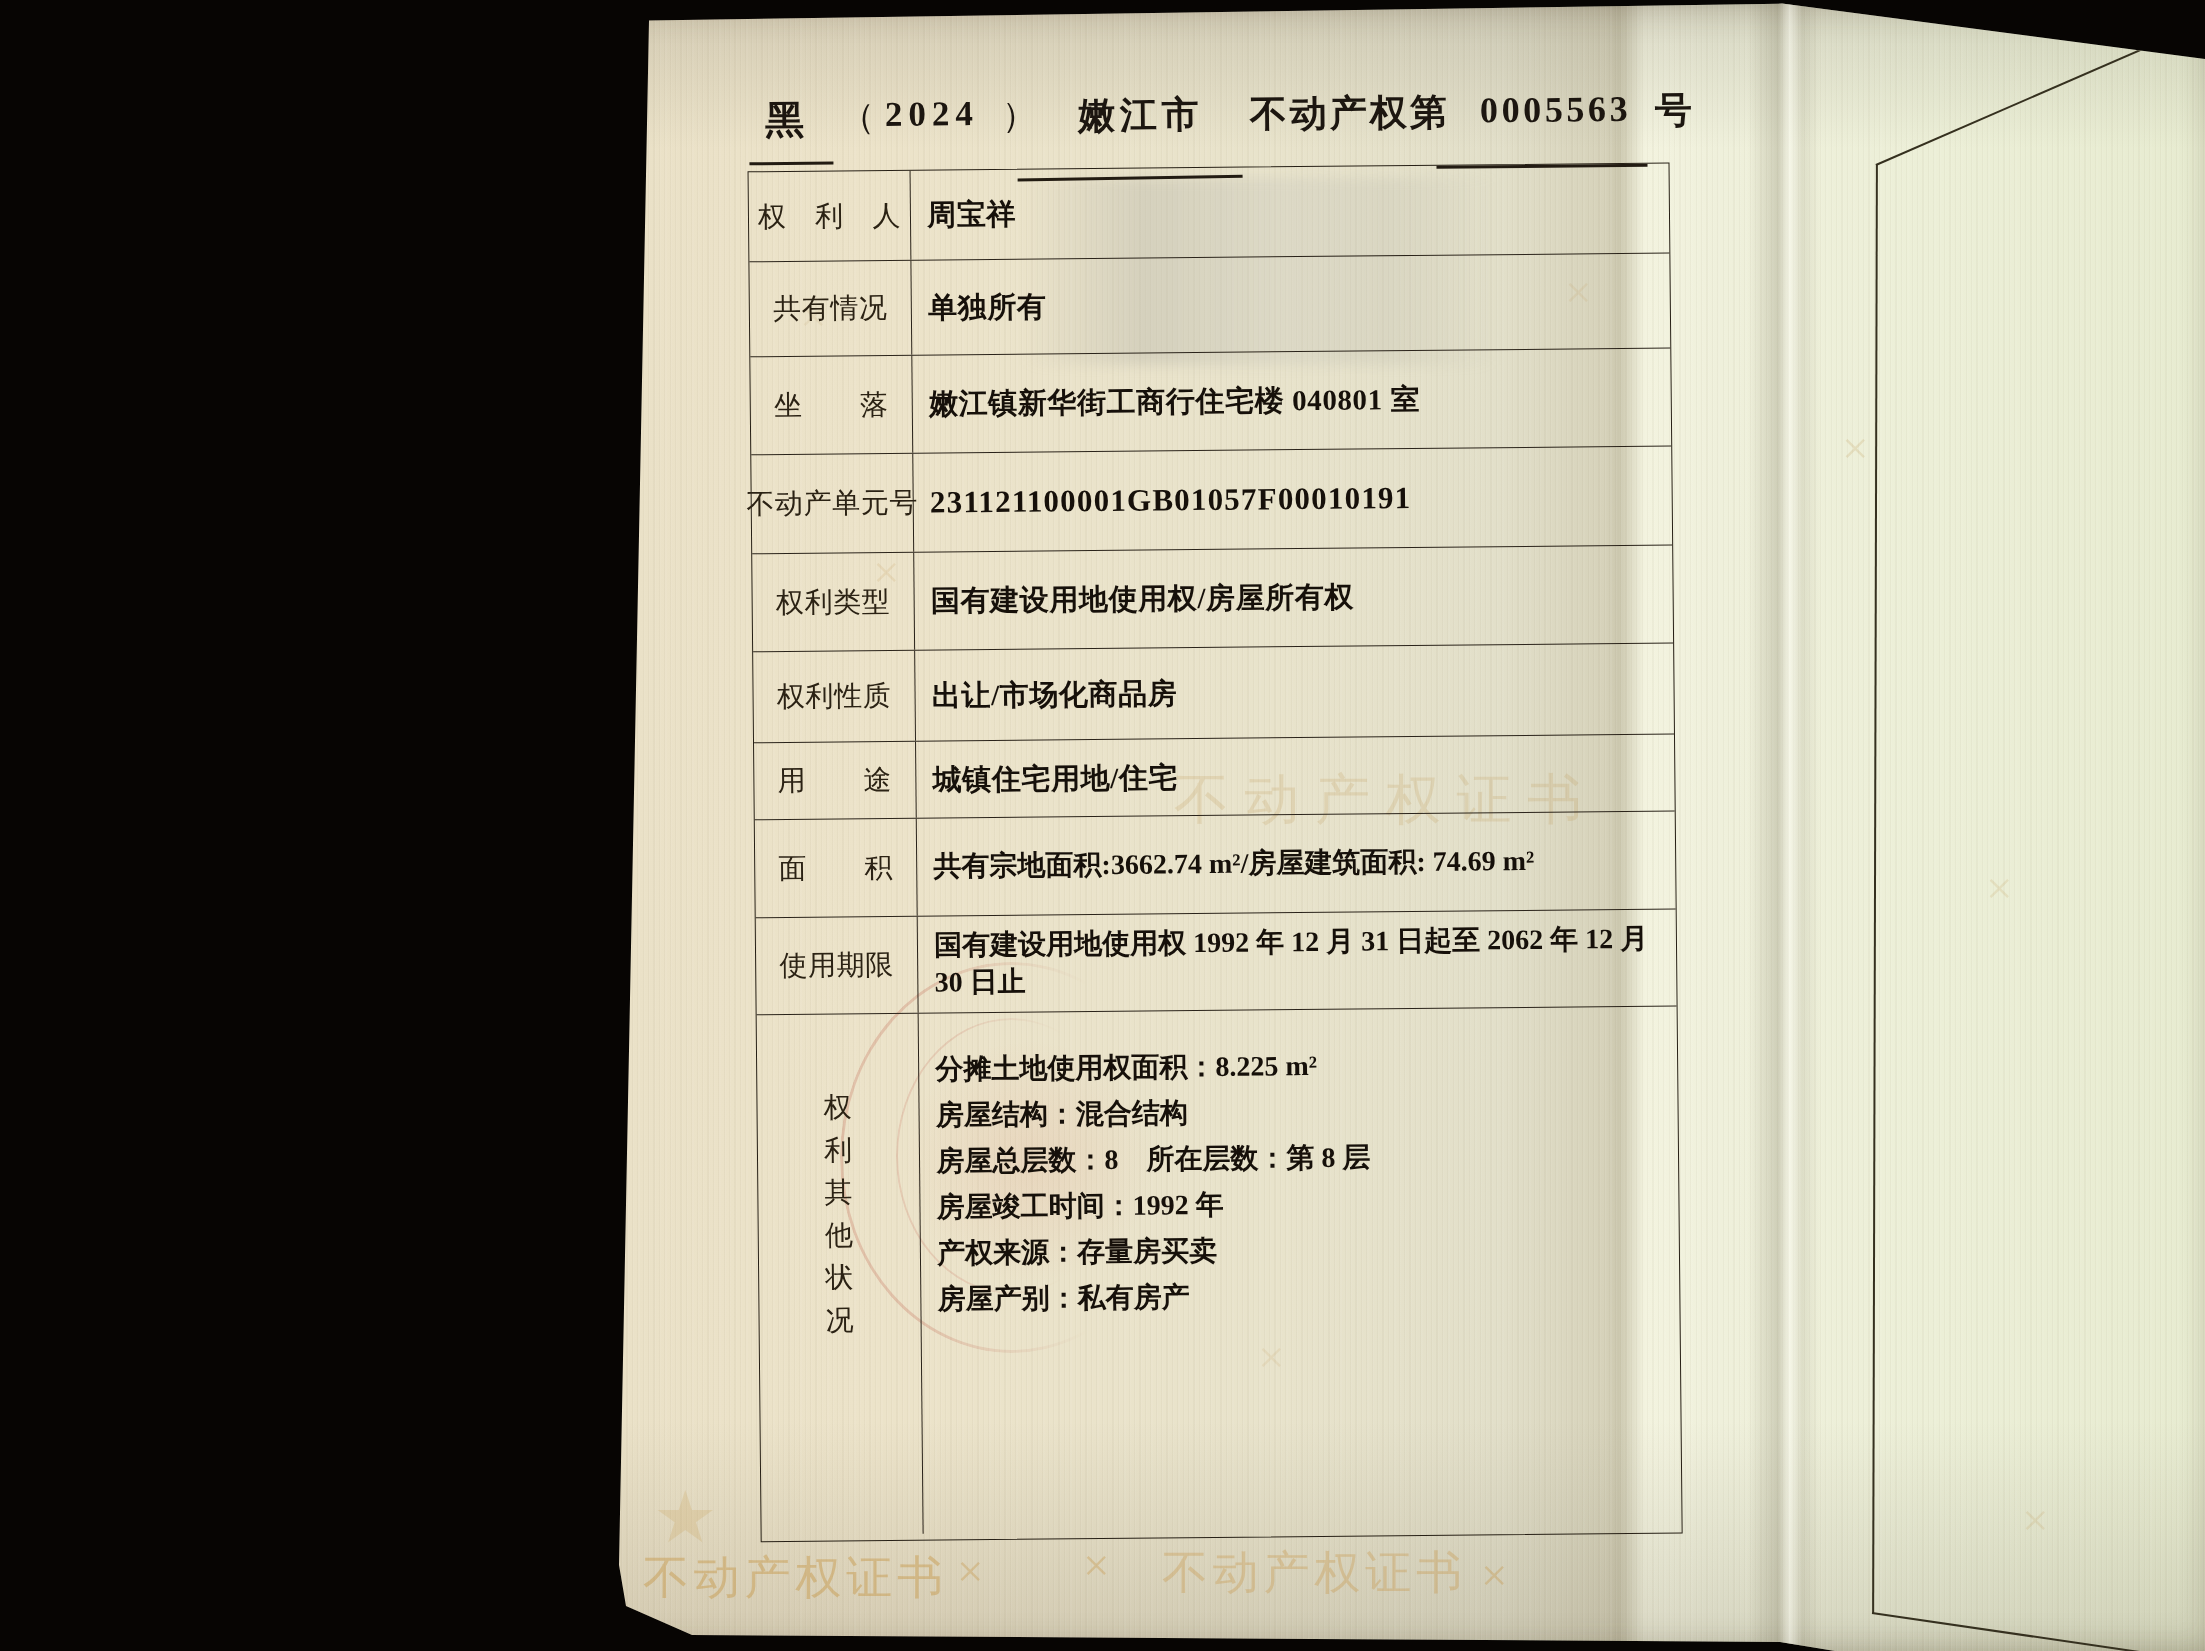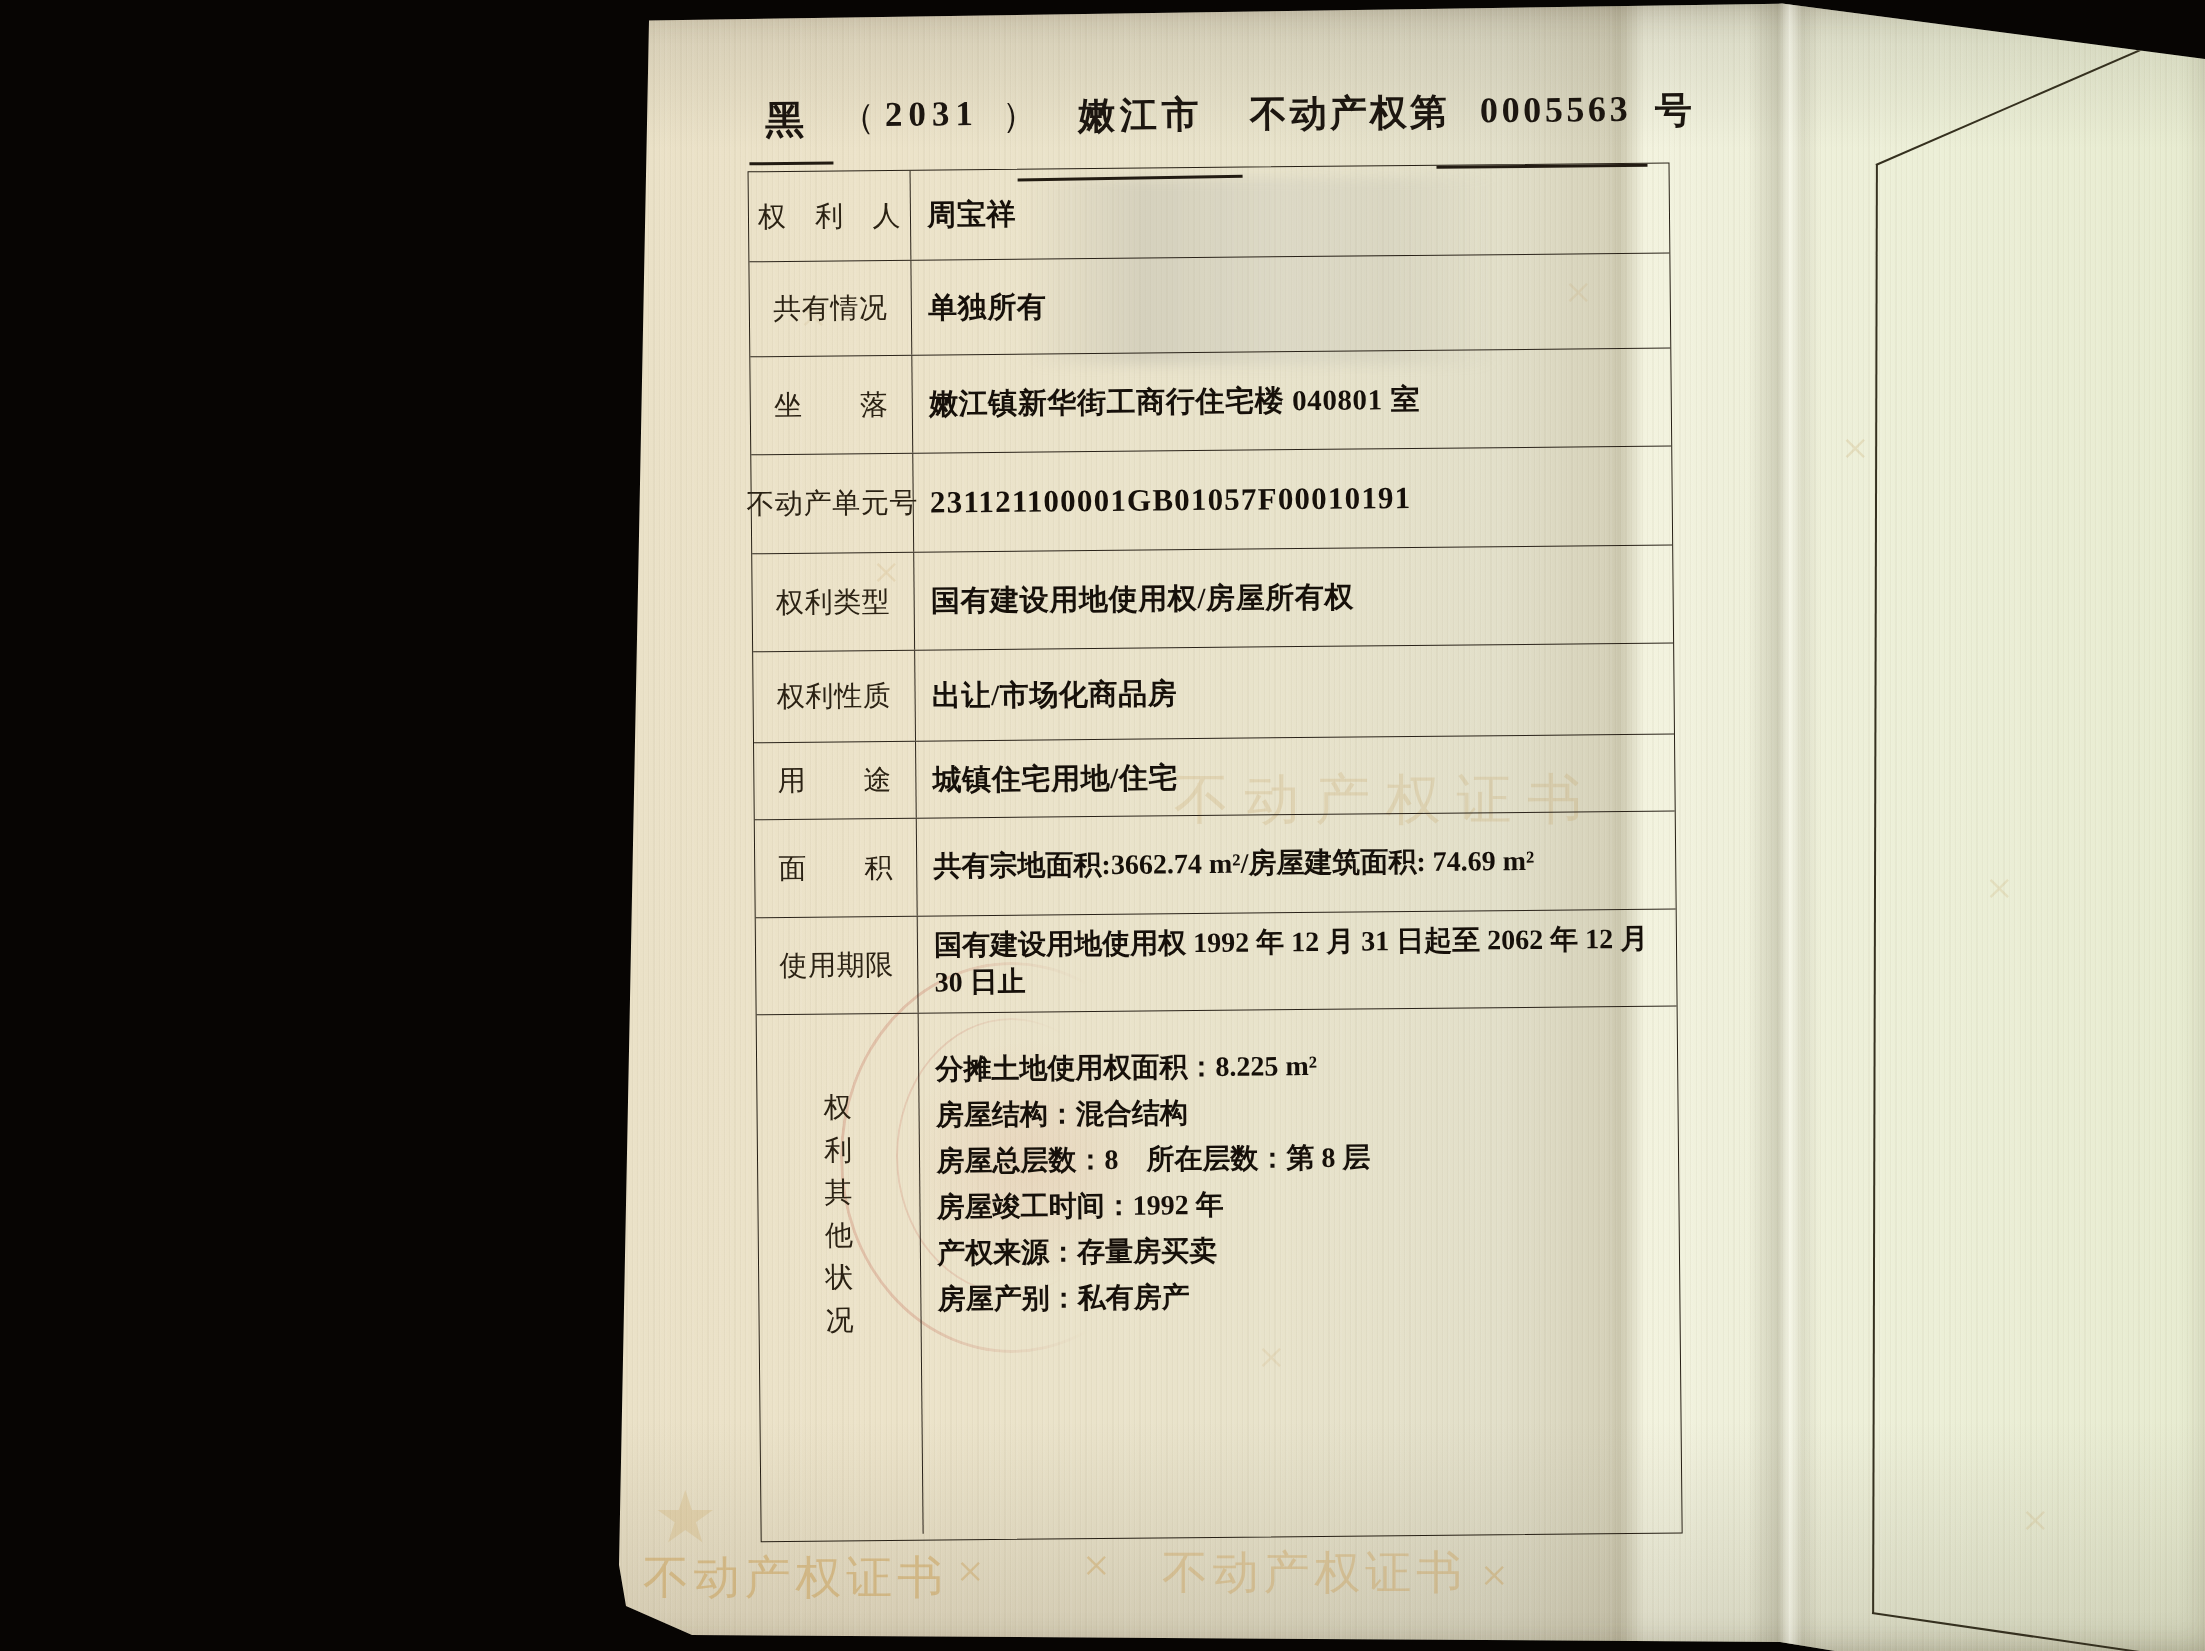--- a/index.html
+++ b/index.html
@@ -104,21 +104,21 @@
 
     <div class="fold-shadow"></div>
     <div class="frame-line fp-vert"></div>
     <div class="frame-line fp-diag-top"></div>
     <div class="frame-line fp-diag-bottom"></div>
 
     <div class="tilt">
 
       <span class="hdr hdr-cjk" style="left:772px;top:89px;font-size:39px;">黑</span>
       <span class="hdr" style="left:847px;top:90px;font-size:35px;">（</span>
-      <span class="hdr" style="left:892px;top:92px;font-size:35px;font-weight:700;letter-spacing:6px;">2031</span>
+      <span class="hdr" style="left:892px;top:92px;font-size:35px;font-weight:700;letter-spacing:6px;">2024</span>
       <span class="hdr" style="left:1009px;top:90px;font-size:35px;">）</span>
       <span class="hdr hdr-cjk" style="left:1085px;top:90px;font-size:37px;letter-spacing:4.8px;">嫩江市</span>
       <span class="hdr hdr-cjk" style="left:1257px;top:90px;font-size:37px;letter-spacing:3px;">不动产权第</span>
       <span class="hdr" style="left:1487px;top:92px;font-size:36px;font-weight:700;letter-spacing:3.6px;">0005563</span>
       <span class="hdr hdr-cjk" style="left:1662px;top:90px;font-size:37px;">号</span>
       <div class="underline" style="left:756px;top:158px;width:84px;"></div>
       <div class="underline" style="left:1024px;top:176px;width:225px;transform:rotate(-0.4deg);"></div>
       <div class="underline" style="left:1443px;top:168px;width:211px;"></div>
 
       <div class="cert-table">

